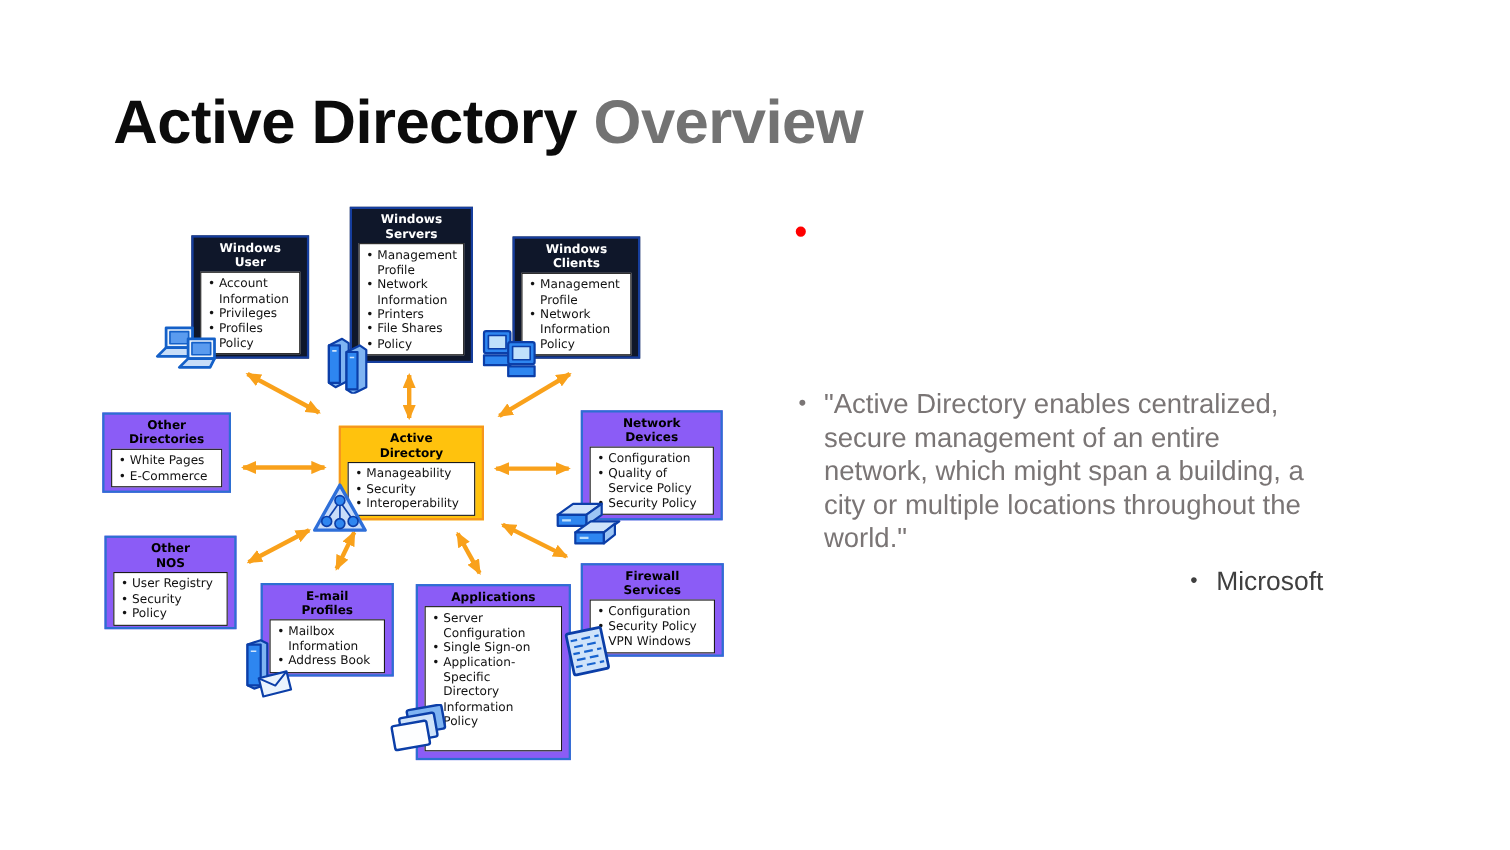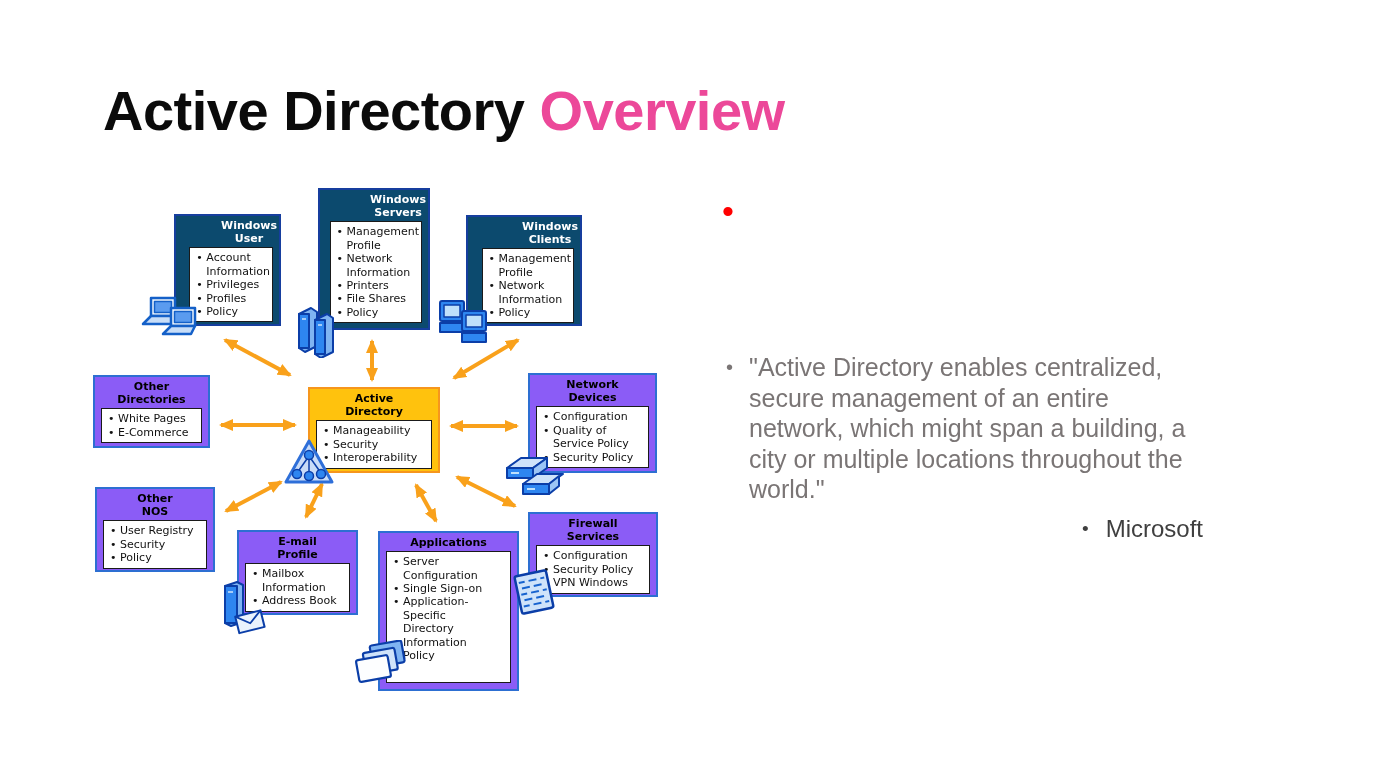--- a/index.html
+++ b/index.html
@@ -4,29 +4,29 @@
 <style>
   * { margin:0; padding:0; box-sizing:border-box; }
   html,body { width:1373px; height:773px; background:#fff; overflow:hidden; }
   body { font-family:"Liberation Sans", sans-serif; position:relative; }
 
   .slide { position:absolute; inset:0; background:#fff; }
 
   
   .slide-title { position:absolute; left:103px; top:80px; font-size:56px; line-height:1.1;
                  color:#0b0b0b; white-space:nowrap; letter-spacing:-0.5px; }
-  .slide-title .accent { color:#ec4899; }
+  .slide-title .accent { color:#737373; }
 
   
   .diagram { position:absolute; left:85px; top:180px; width:612px; height:535px; }
   .arrows { position:absolute; left:0; top:0; z-index:1; }
 
   .dbox { position:absolute; z-index:2; display:flex; flex-direction:column;
           font-family:"DejaVu Sans", sans-serif; font-size:11px; }
-  .dbox.blue  { background:#0c4a6e; border:2px solid #163E9E;align-items:flex-end; }
+  .dbox.blue  { background:#0f172a; border:2px solid #163E9E; }
   .dbox.blue .dbox-title { color:#fff; }
   .dbox.light { background:#8b5cf6; border:2px solid #2D6FD2; }
   .dbox.gold  { background:#FFC20D; border:2px solid #F6961D; }
   .dbox-title { font-weight:bold; text-align:center; white-space:pre-line;
                 line-height:1.2; padding:3px 2px 2px; color:#000; }
   .dbox-body  { background:#fff; border:1px solid #1a1a1a; margin:0 6px 6px;
                 padding:3px 2px 3px 3px; flex:1; color:#111; }
   .dbox ul { list-style:none; }
   .dbox li { position:relative; white-space:pre-line; line-height:1.22; padding-left:13px; }
   .dbox li::before { content:"\2022"; position:absolute; left:3px; }
@@ -167,21 +167,21 @@
           <ul>
         <li>User Registry</li>
         <li>Security</li>
         <li>Policy</li>
       </ul>
         </div>
     </div>
 
     <div class="dbox light" style="left:152px; top:350px; width:121px; height:85px;">
       <div class="dbox-title">E-mail
-Profile</div>
+Profiles</div>
       <div class="dbox-body">
           <ul>
         <li>Mailbox
 Information</li>
         <li>Address Book</li>
       </ul>
         </div>
     </div>
 
     <div class="dbox light" style="left:293px; top:351px; width:141px; height:160px;">

